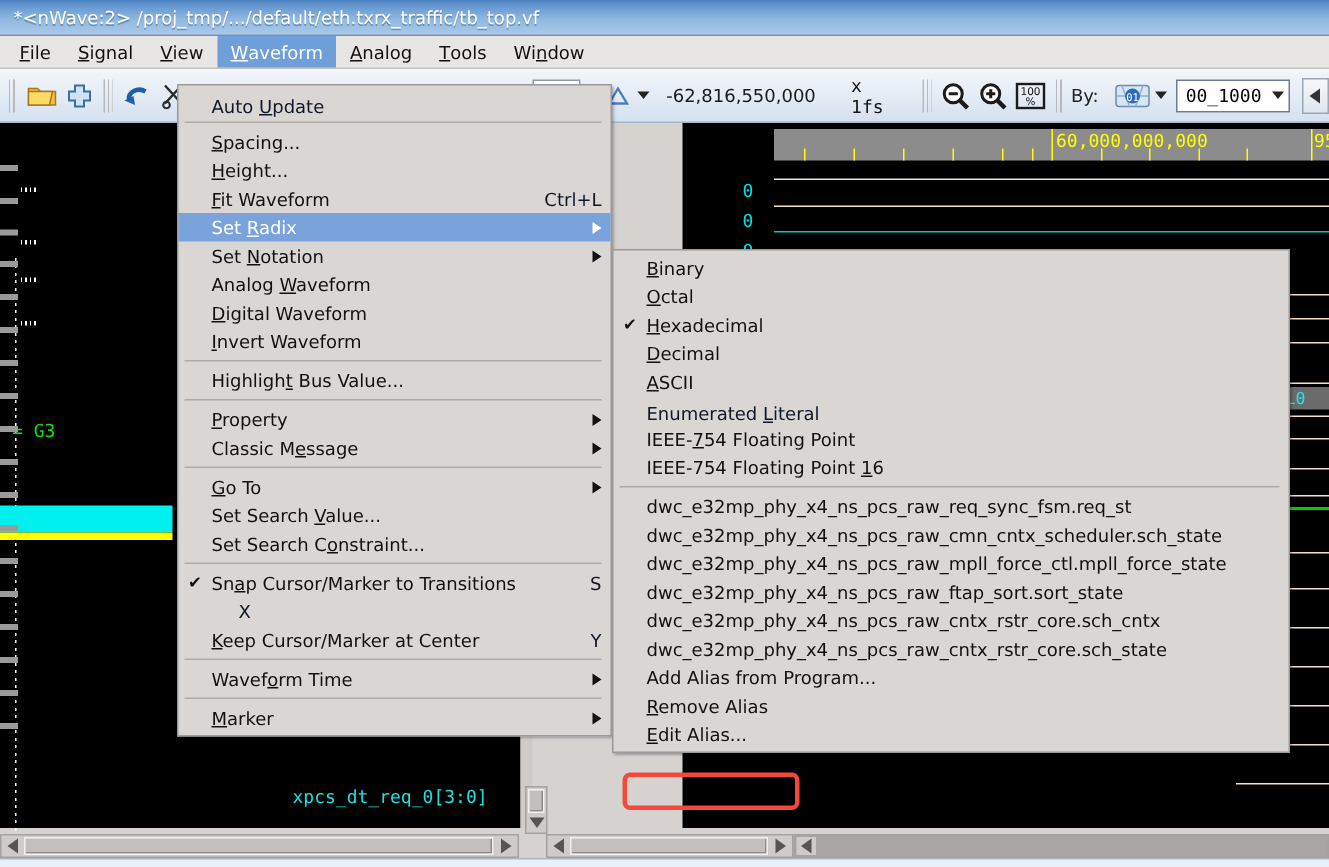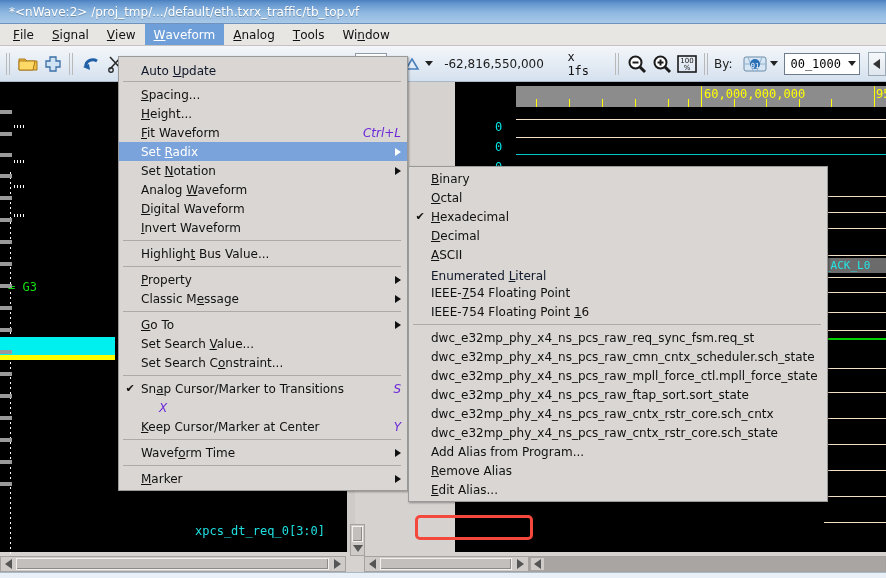--- a/index.html
+++ b/index.html
@@ -101,30 +101,30 @@
     position:absolute; background:#d9d6d3; border:1px solid #9a9a9a;
     box-shadow: 1px 1px 2px rgba(0,0,0,.35);
     font-size:12px; color:#111; padding: 2px 0;
   }
   .menu .row {
     display:flex; align-items:center; height:19px; padding:0 6px 0 4px; white-space:nowrap;
     position:relative;
   }
   .menu .row .chk { width:14px; text-align:center; font-size:11px; color:#111; }
   .menu .row .lab { flex:1 1 auto; padding-left:4px; }
-  .menu .row .acc { color:#6d28d9; padding-left:22px;font-style:italic; }
+  .menu .row .acc { color:#0f172a; padding-left:22px; }
   .menu .row .arr { width:0;height:0;border-top:4px solid transparent;border-bottom:4px solid transparent;border-left:6px solid #111; margin-left:8px;}
   .menu .row.sel { background:#7ba3db; color:#fff; }
   .menu .row.sel .arr { border-left-color:#fff; }
   .menu .row.dis { color:#0f172a;align-items:flex-end; }
   .menu .sep { height:1px; background:#adaaa7; margin:3px 6px 3px 4px; }
   .menu u { text-decoration: underline; }
 
   #waveform-menu { left:118px; top:56px; width:290px; }
-  #radix-menu { left:408px; top:166px; width:420px; }
+  #radix-menu { left:408px; top:166px; width:452px; }
 
   .hl-box {
     position:absolute; border:3px solid #f4483c; border-radius:5px;
     pointer-events:none;
   }
 
   
   .sb { position:absolute; background:#cfcbc8; border:1px solid #a5a19e; }
   .sb-thumb { position:absolute; background:#c2bfbc; border:1px solid #f2f0ee; box-shadow: inset -1px -1px 0 #8d8a87;}
   .sb-arrow { position:absolute; background:#cfcbc8; display:flex;align-items:center;justify-content:center;}

